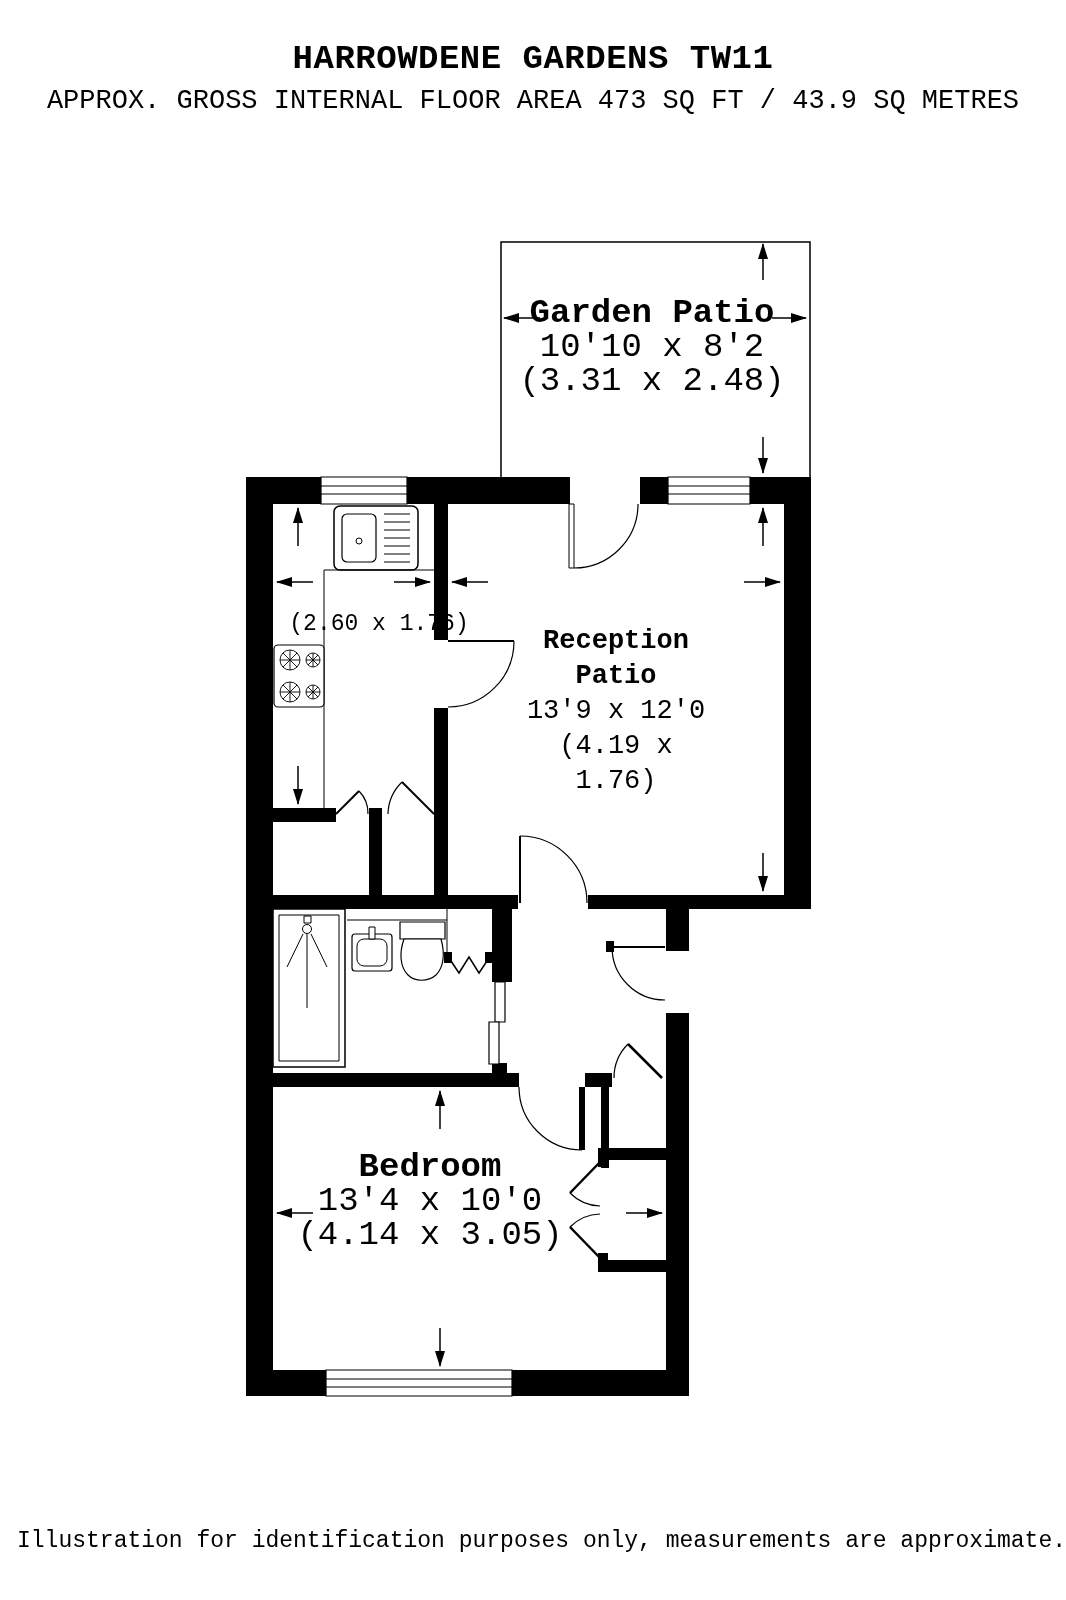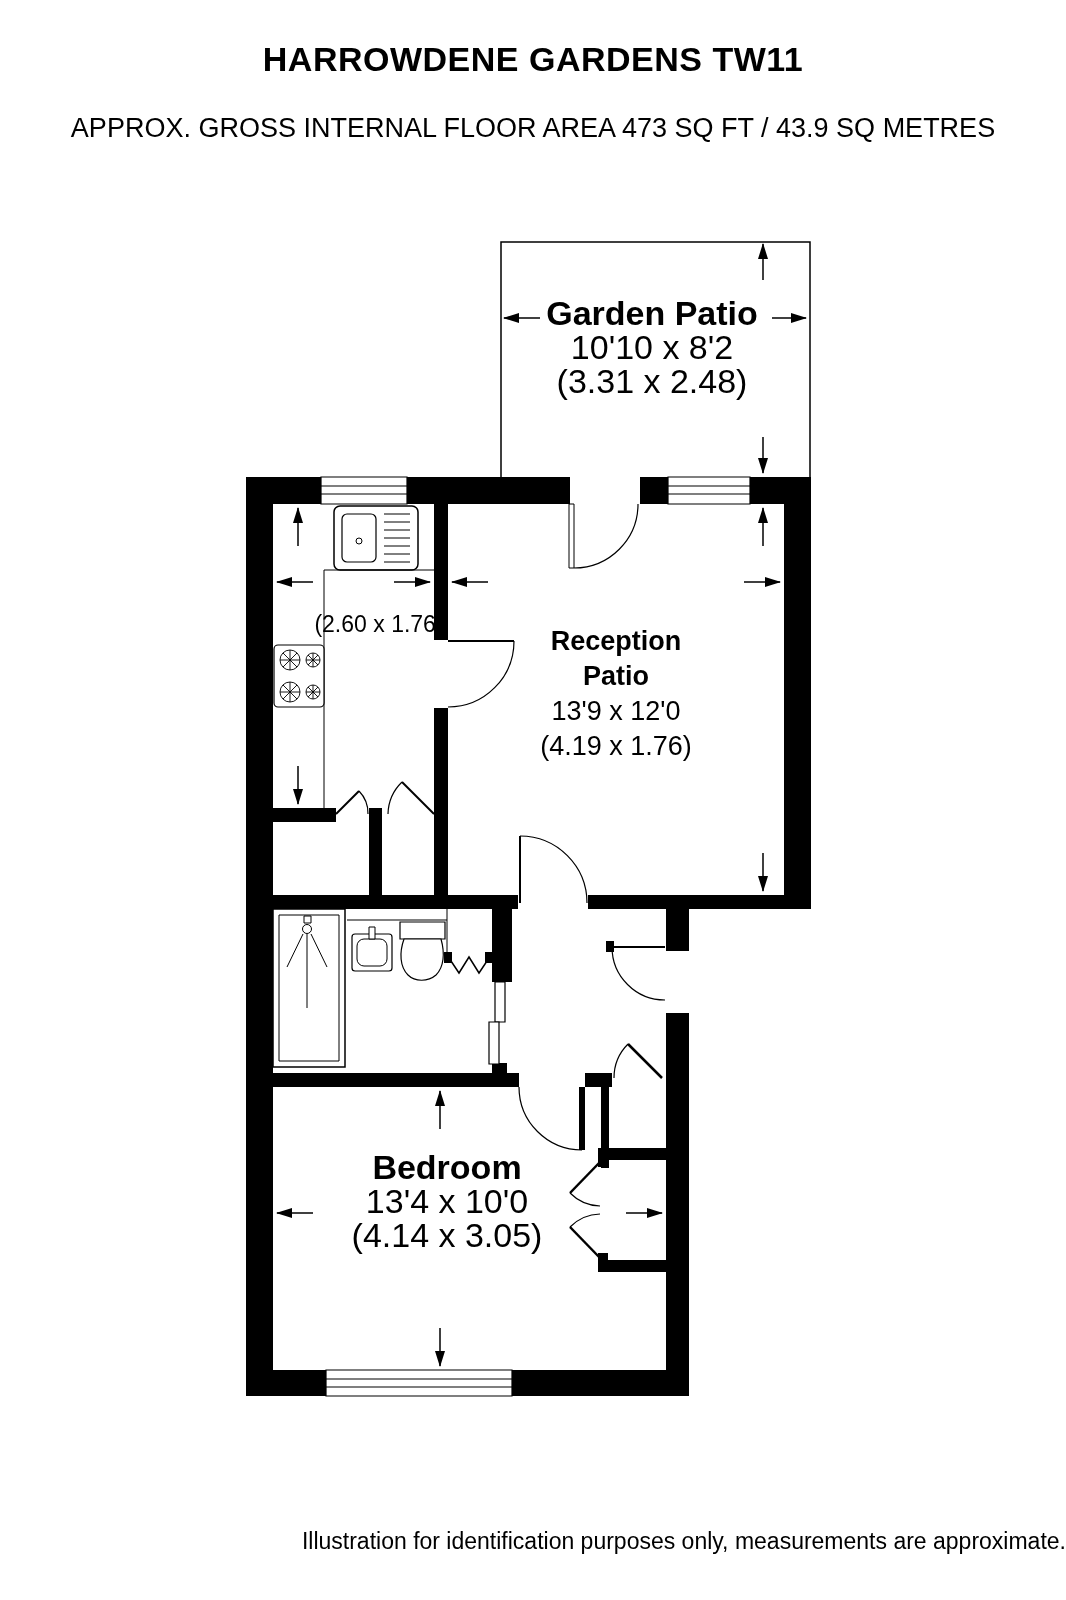--- a/index.html
+++ b/index.html
@@ -1,28 +1,28 @@
 <!DOCTYPE html>
 <html><head>
 <meta charset="utf-8">
 <style>
   html,body{margin:0;padding:0;background:#ffffff;}
   .sheet{position:relative;width:1066px;height:1600px;background:#ffffff;overflow:hidden;
-         font-family:Liberation Sans, sans-serif;color:#000;}
+         font-family:Liberation Mono, monospace;color:#000;}
   .plan-svg{position:absolute;left:0;top:0;width:1066px;height:1600px;}
   .page-title{position:absolute;left:0;top:40px;width:100%;text-align:center;
               font-size:34px;font-weight:bold;letter-spacing:.5px;}
-  .page-subtitle{position:absolute;left:0;top:86px;width:100%;text-align:center;font-size:27px;margin-top:27px;}
+  .page-subtitle{position:absolute;left:0;top:86px;width:100%;text-align:center;font-size:27px;}
   .room-label{position:absolute;transform:translateX(-50%);text-align:center;line-height:34px;font-size:34px;}
   .room-label .room-name{font-weight:bold;display:block;}
   .room-label .room-size{display:block;text-align:center;}
   .label-garden-patio{left:652px;top:296px;}
   .label-kitchen{left:379px;top:608px;font-size:23px;line-height:33px;width:220px;}
   .label-reception-room{left:616px;top:624px;font-size:27px;line-height:35px;width:185px;}
-  .label-bedroom{left:430px;top:1150px;margin-left:17px;}
+  .label-bedroom{left:430px;top:1150px;}
   .disclaimer{position:absolute;left:0;top:1528px;width:100%;text-align:right;font-size:23px;}
   svg line,svg path,svg rect,svg circle,svg polyline{vector-effect:non-scaling-stroke;}
 </style>
 </head>
 <body>
 
 <div class="sheet">
 
   <div class="page-title">HARROWDENE GARDENS TW11</div>
   <div class="page-subtitle">APPROX. GROSS INTERNAL FLOOR AREA 473 SQ FT / 43.9 SQ METRES</div>

